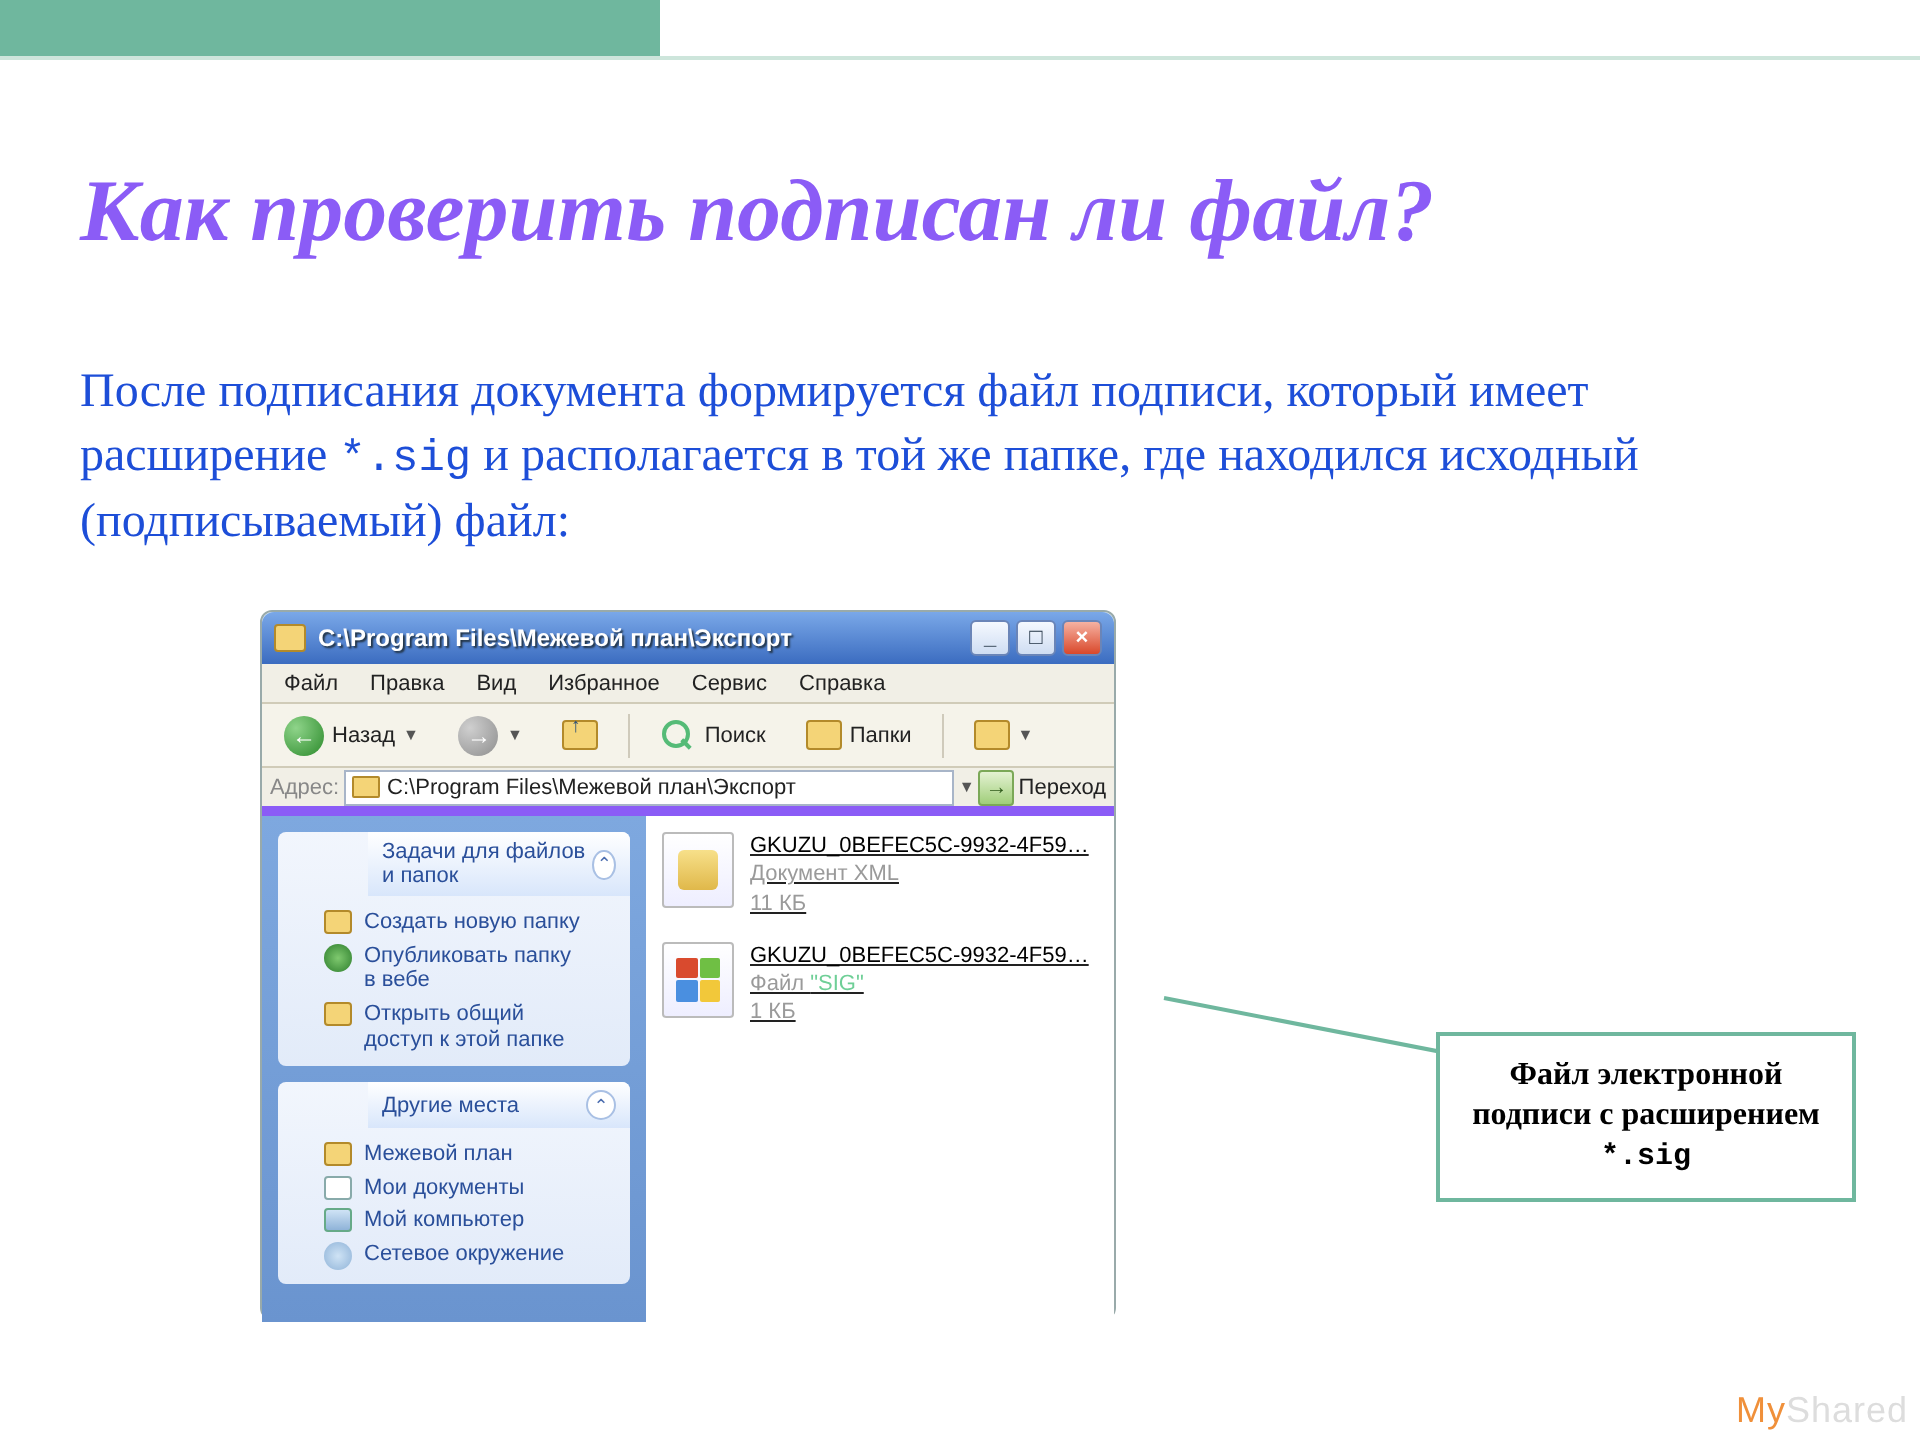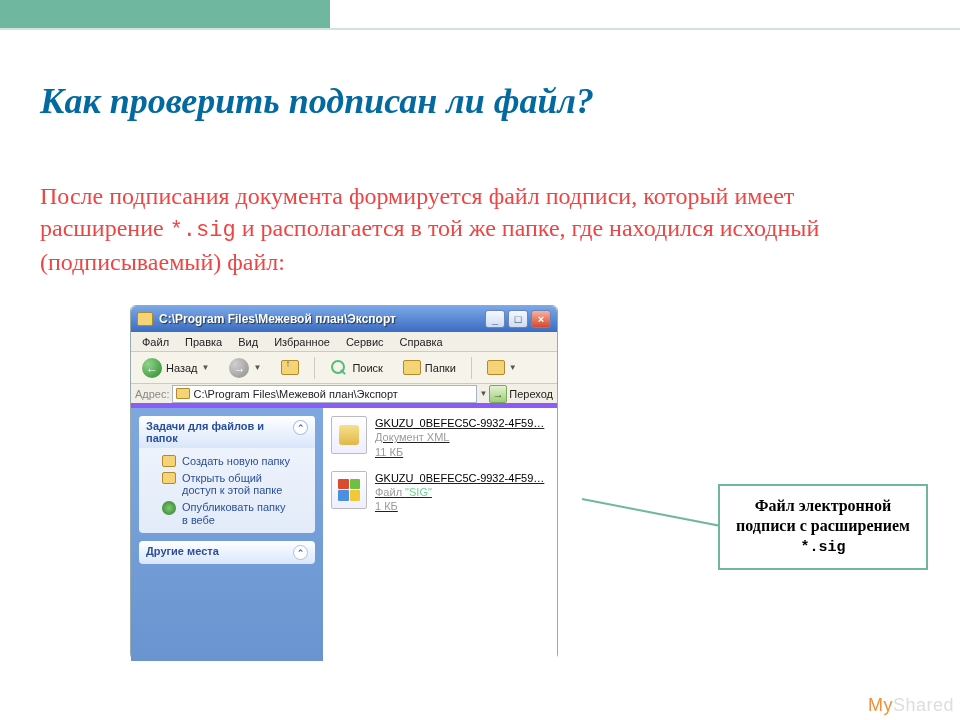--- a/index.html
+++ b/index.html
@@ -12,26 +12,26 @@
   .top-band {
     position: absolute; left: 0; top: 0; width: 330px; height: 28px;
     background: #6fb79e;
   }
   .top-line {
     position: absolute; left: 0; top: 28px; width: 960px; height: 2px;
     background: #cde5db;
   }
   .slide-title {
     position: absolute; left: 40px; top: 80px;
-    font-size: 36px; font-style: italic; font-weight: bold;
-    color: #0369a1;
+    font-size: 44px; font-style: italic; font-weight: bold;
+    color: #8b5cf6;
   }
   .body-text {
     position: absolute; left: 40px; top: 180px; width: 880px;
-    font-size: 24px; color: #ef4444; line-height: 1.35;
+    font-size: 24px; color: #1d4ed8; line-height: 1.35;
   }
   .body-text .mono { font-family: "Courier New", monospace; font-size: 22px; }
   .explorer {
     position: absolute; left: 130px; top: 305px;
     width: 428px; height: 355px;
     background: #fff;
     border: 1px solid #9aa; border-radius: 6px;
     box-shadow: 0 0 0 2px #c7dffa inset;
     font-family: Tahoma, Arial, sans-serif; font-size: 11px; color: #222;
   }
@@ -60,21 +60,21 @@
   .ico-search::after{content:"";position:absolute;width:6px;height:2px;background:#5b7;left:10px;top:12px;transform:rotate(45deg);}
   .sep{width:1px;height:22px;background:#cfcabb;margin:0 2px;}
   .addrbar{height:24px;background:#f1efe6;border-bottom:5px solid #8b5cf6;display:flex;align-items:center;padding:0 4px;gap:2px;}
   .addrbar .lbl{color:#888;}
   .addr-input{flex:1;height:18px;background:#fff;border:1px solid #a8b5c8;display:flex;align-items:center;padding:0 3px;gap:4px;}
   .addr-input .mini-folder{width:14px;height:11px;background:#f4d477;border:1px solid #b38a2a;border-radius:1px;}
   .go-btn{width:18px;height:18px;background:linear-gradient(#e4f2d2,#a0ce7a);border:1px solid #7ba857;border-radius:2px;display:flex;align-items:center;justify-content:center;color:#2e5a1a;font-size:11px;}
   .content{display:flex;height:253px;}
   .sidebar{width:192px;background:linear-gradient(#7ea8df,#6a94cf);padding:8px 8px 0 8px;display:flex;flex-direction:column;gap:8px;overflow:hidden;}
   .panel{background:linear-gradient(#f2f6fd,#e2ebf9);border-radius:4px;overflow:hidden;}
-  .panel-h{background:linear-gradient(#fff,#d8e6fb);padding:4px 7px;display:flex;justify-content:space-between;font-weight:bold;color:#2a4f9a;font-size:11px;}
+  .panel-h{background:linear-gradient(#fff,#d8e6fb);padding:4px 7px;display:flex;align-items:center;justify-content:space-between;font-weight:normal;color:#2a4f9a;font-size:11px;margin-left:45px;}
   .chev{width:15px;height:15px;border:1px solid #a9c0e4;border-radius:50%;background:#fff;display:flex;align-items:center;justify-content:center;font-size:9px;color:#4b6daf;}
   .panel-b{padding:5px 7px;color:#2a4f9a;}
   .panel-b .row{display:flex;align-items:flex-start;gap:6px;padding:2px 16px;line-height:1.15;}
   .pico{width:14px;height:12px;flex-shrink:0;border-radius:2px;}
   .pico.folder{background:#f4d477;border:1px solid #b38a2a;}
   .pico.globe{background:radial-gradient(circle,#7fc96f,#2c7d2c);border-radius:50%;height:14px;}
   .pico.share{background:#f4d477;border:1px solid #b38a2a;position:relative;}
   .pico.docs{background:#fff;border:1px solid #8aa;}
   .pico.comp{background:linear-gradient(#cfe3f5,#8fb3d8);border:1px solid #6a8;}
   .pico.net{background:radial-gradient(circle,#cfe3f5,#8fb3d8);border-radius:50%;height:14px;}
@@ -87,21 +87,21 @@
   .file-meta{font-size:11px;line-height:1.3;text-decoration:underline;}
   .file-meta .name{color:#000;}
   .file-meta .sub{color:#9a9a9a;}
   .file-meta .sub .hl{color:#6fcf97;}
   .callout-line{
     position:absolute; width:200px; height:2px; background:#6fb79e;
     left:582px; top:498px; transform-origin:left center; transform:rotate(11deg);
     z-index:5;
   }
   .callout{
-    position:absolute; left:718px; top:484px; width:210px;
+    position:absolute; left:718px; top:516px; width:210px;
     background:#fff; border:2px solid #6fb79e; padding:10px 8px;
     font-family:"Times New Roman",serif; font-size:16px; font-weight:bold;
     text-align:center; line-height:1.25; z-index:6;
   }
   .callout .mono{font-family:"Courier New",monospace;font-size:15px;}
   .watermark{
     position:absolute; right:6px; bottom:4px;
     font-family:Arial,sans-serif; font-size:18px; color:#ddd;
     letter-spacing:0.5px;
   }
@@ -185,33 +185,51 @@
         <div class="panel-h">
           <span>Задачи для файлов и папок</span>
           <span class="chev">⌃</span>
         </div>
         <div class="panel-b">
           <div class="row">
               <span class="pico folder"></span>
               <span>Создать новую папку</span>
             </div>
           <div class="row">
+              <span class="pico globe"></span>
+              <span>Опубликовать папку в вебе</span>
+            </div>
+          <div class="row">
               <span class="pico share"></span>
               <span>Открыть общий доступ к этой папке</span>
-            </div>
-          <div class="row">
-              <span class="pico globe"></span>
-              <span>Опубликовать папку в вебе</span>
             </div>
         </div>
       </div>
       <div class="panel">
         <div class="panel-h">
           <span>Другие места</span>
           <span class="chev">⌃</span>
+        </div>
+        <div class="panel-b">
+          <div class="row">
+              <span class="pico folder"></span>
+              <span>Межевой план</span>
+            </div>
+          <div class="row">
+              <span class="pico docs"></span>
+              <span>Мои документы</span>
+            </div>
+          <div class="row">
+              <span class="pico comp"></span>
+              <span>Мой компьютер</span>
+            </div>
+          <div class="row">
+              <span class="pico net"></span>
+              <span>Сетевое окружение</span>
+            </div>
         </div>
       </div>
     </div>
 
     <div class="files">
       <div class="file">
         <div class="file-ico">
             <span class="xml-badge"></span>
           </div>
         <div class="file-meta">

